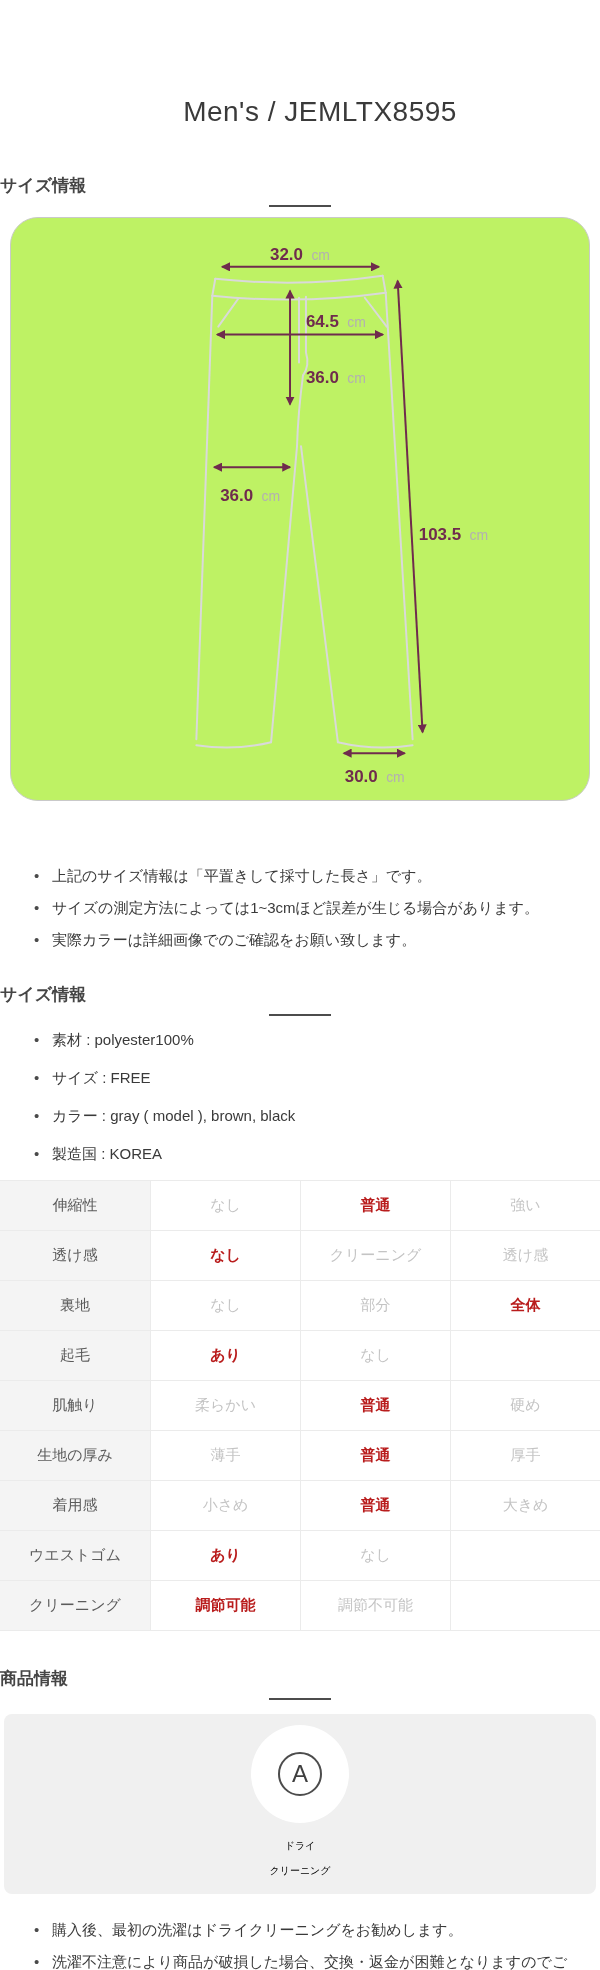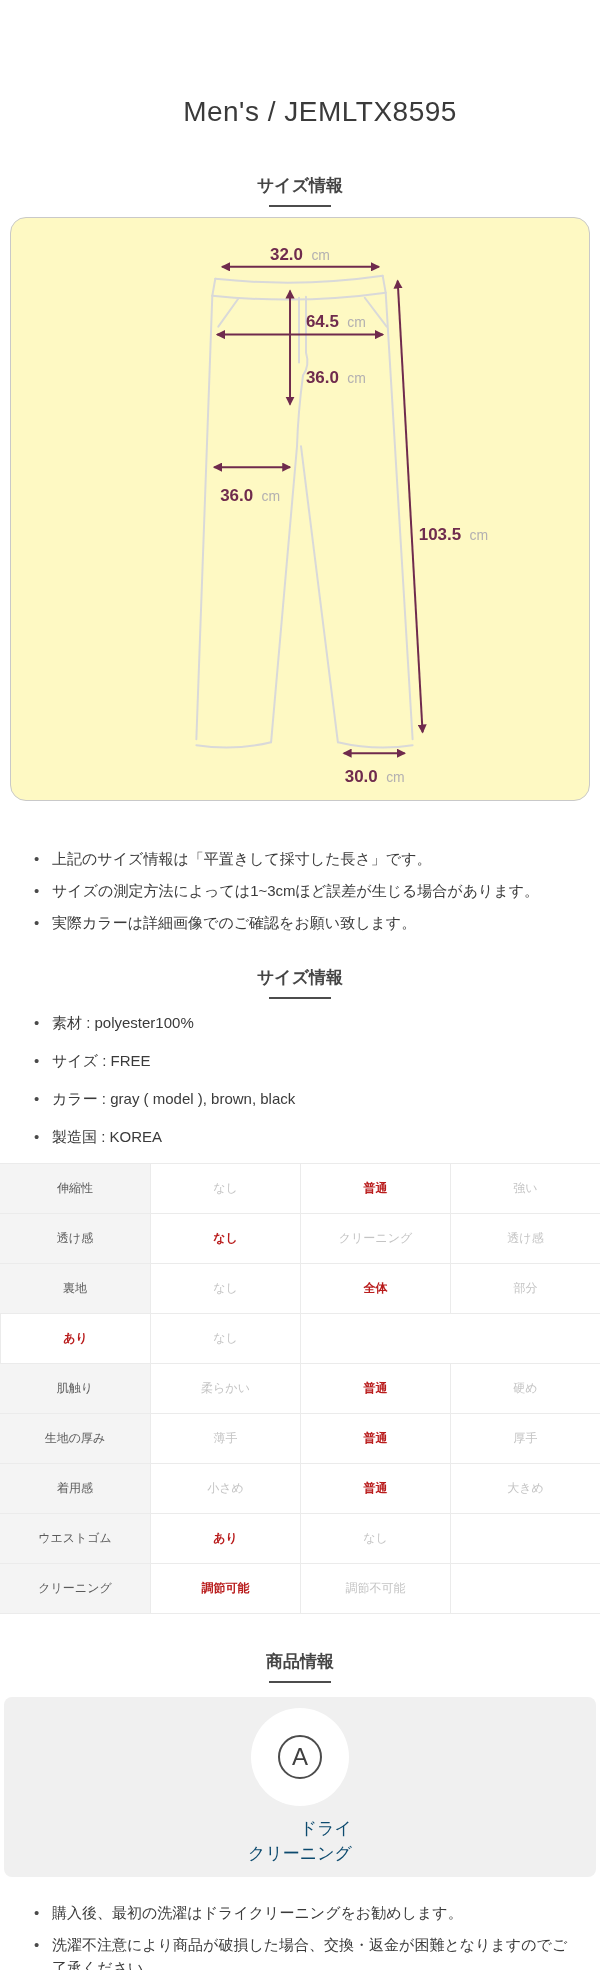--- a/index.html
+++ b/index.html
@@ -21,74 +21,74 @@
     font-family:"Liberation Sans","DejaVu Sans",sans-serif;
     color:var(--text);
   }
   .page{width:600px;overflow:hidden;}
 
   .title{
     padding-top:94px;text-align:center;font-size:28px;line-height:36px;
     color:#3a3a3a;font-weight:500;letter-spacing:0.5px;padding-left:40px;
   }
 
-  .section-head{margin-top:44px;text-align:center;}
+  .section-head{margin-top:44px;text-align:left;}
   .section-head .hd{font-size:17px;font-weight:700;color:#454545;line-height:24px;}
   .section-head .hd-line{width:62px;height:2px;background:#4c4c4c;margin:7px auto 0;}
   .section-head.later{margin-top:32px;}
   .section-head.product{margin-top:36px;}
 
   .diagram-card{
     margin:10px 10px 0;height:584px;
-    border:1px solid var(--cardborder);border-radius:16px;
-    position:relative;overflow:hidden;background:#fef9c3;
+    border:1px solid var(--cardborder);border-radius:28px;
+    position:relative;overflow:hidden;background:#bef264;
   }
   .diagram-card svg{display:block;width:100%;height:100%;}
   .meas-num{font-size:17px;font-weight:700;fill:var(--accent);}
   .meas-unit{font-size:14px;font-weight:400;fill:var(--unit);}
   .pants{stroke:var(--outline);stroke-width:2;fill:none;stroke-linecap:round;stroke-linejoin:round;}
   .mline{stroke:var(--accent);stroke-width:2;fill:none;}
   .arrowhead{fill:var(--accent);}
 
-  ul.notes{list-style:none;margin-top:46px;padding:0 20px 0 34px;}
+  ul.notes{list-style:none;margin-top:63px;padding:0 20px 0 34px;}
   ul.notes li{
     position:relative;font-size:15px;line-height:23px;color:#3a3a3a;
     margin-bottom:9px;padding-left:18px;
   }
   ul.notes li::before{
     content:"\2022";position:absolute;left:0;top:0;color:#4a4a4a;font-size:15px;
   }
   ul.notes.specs{margin-top:12px;}
   ul.notes.specs li{margin-bottom:15px;}
   ul.notes.bottom{margin-top:24px;}
 
   .feature-table{margin-top:8px;border-top:1px solid var(--grid);}
   .frow{display:flex;height:50px;border-bottom:1px solid var(--grid);}
   .fcell{
     display:flex;align-items:center;justify-content:center;
-    font-size:12px;text-align:center;
+    font-size:15px;text-align:center;
   }
   .fcell.flabel{width:150px;background:var(--cellbg);color:var(--label);}
   .fcell.opt{width:150px;border-left:1px solid var(--grid);color:var(--muted);}
   .fcell.opt.sel{color:#b91c1c;font-weight:700;}
 
   .care-card{
     margin:14px 4px 0;height:180px;background:var(--graycard);border-radius:8px;
     display:flex;flex-direction:column;align-items:center;justify-content:center;
   }
   .care-blob{
     width:98px;height:98px;border-radius:50%;background:#ffffff;
     display:flex;align-items:center;justify-content:center;
   }
   .care-ring{
     width:44px;height:44px;border-radius:50%;border:2px solid #4c4c4c;
     display:flex;align-items:center;justify-content:center;
     font-size:24px;color:#3f3f3f;font-weight:400;
   }
-  .care-label{margin-top:10px;text-align:right;font-size:17px;line-height:25px;color:#0c4a6e;}
+  .care-label{margin-top:10px;text-align:center;font-size:10px;line-height:25px;color:#000000;}
 </style>
 </head>
 <body>
 
 <div class="page">
 
   <h1 class="title">Men's / JEMLTX8595</h1>
 
   <div class="section-head">
     <div class="hd">サイズ情報</div>
@@ -198,24 +198,25 @@
       </div>
       <div class="frow">
         <div class="fcell flabel">透け感</div>
         <div class="fcell opt sel">なし</div>
         <div class="fcell opt">クリーニング</div>
         <div class="fcell opt">透け感</div>
       </div>
       <div class="frow">
         <div class="fcell flabel">裏地</div>
         <div class="fcell opt">なし</div>
+        <div class="fcell opt">部分</div>
         <div class="fcell opt sel">全体</div>
-        <div class="fcell opt">部分</div>
-      </div>
-      <div class="frow">
+      </div>
+      <div class="frow">
+        <div class="fcell flabel">起毛</div>
         <div class="fcell opt sel">あり</div>
         <div class="fcell opt">なし</div>
         <div class="fcell opt"></div>
       </div>
       <div class="frow">
         <div class="fcell flabel">肌触り</div>
         <div class="fcell opt">柔らかい</div>
         <div class="fcell opt sel">普通</div>
         <div class="fcell opt">硬め</div>
       </div>

